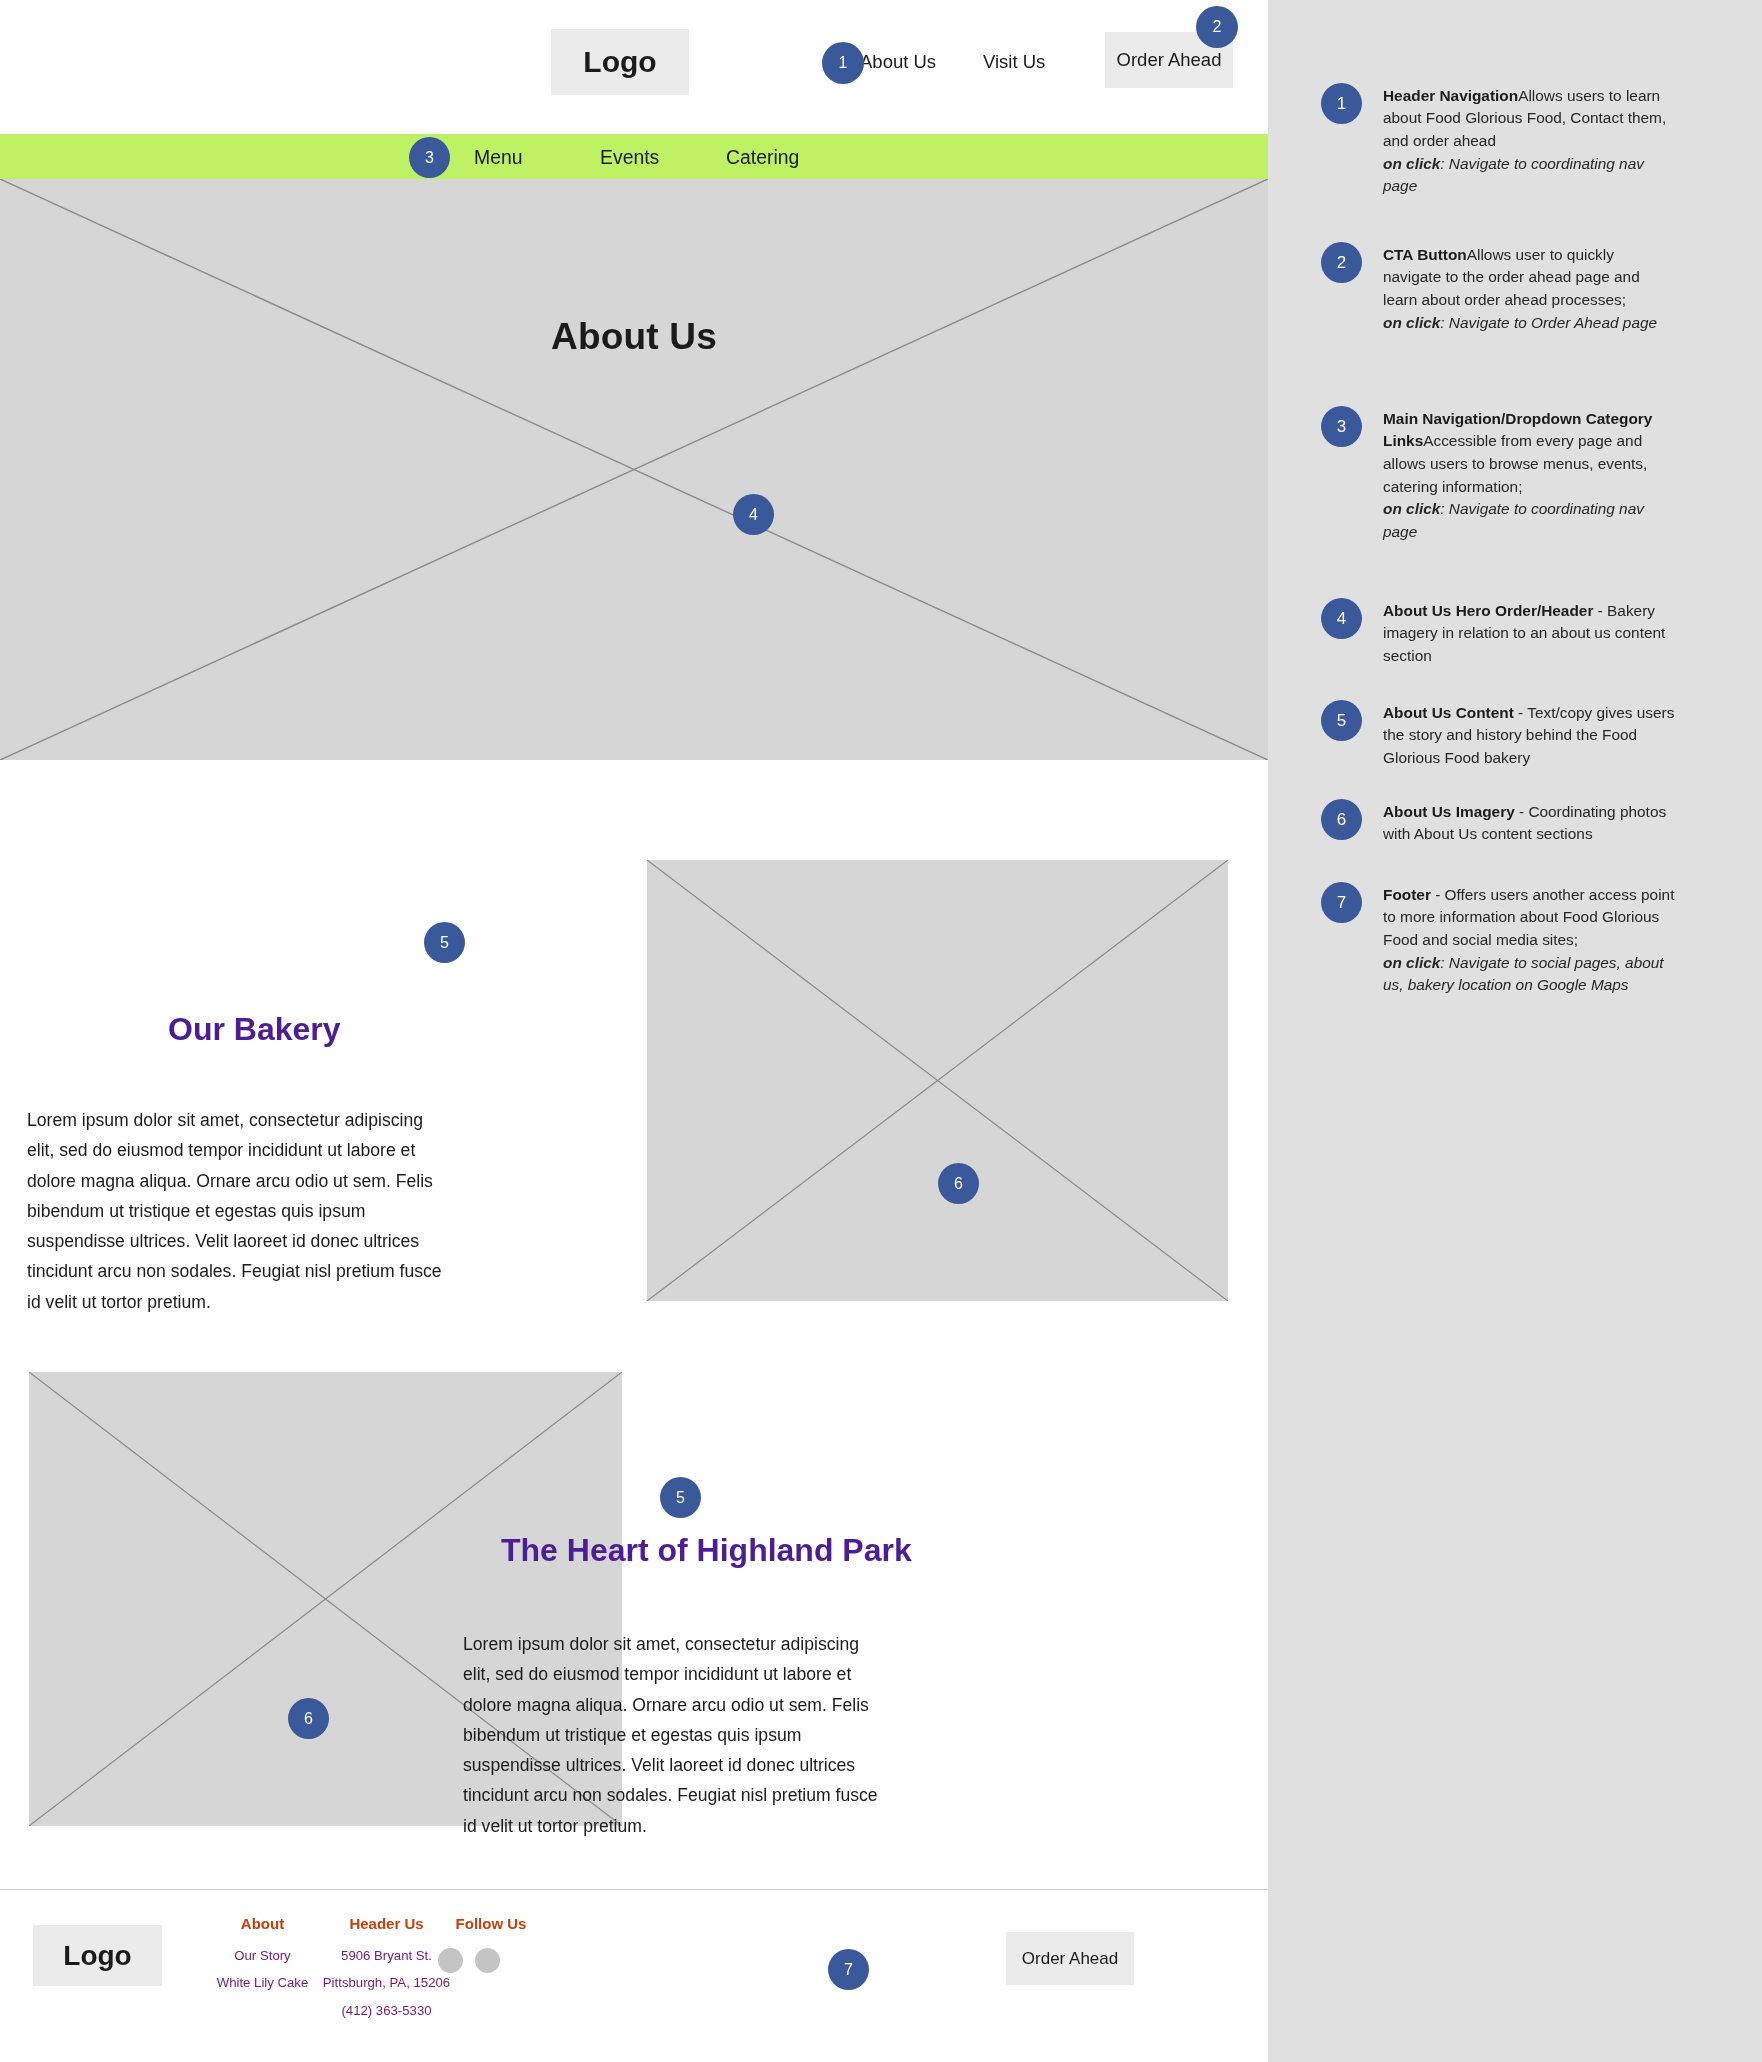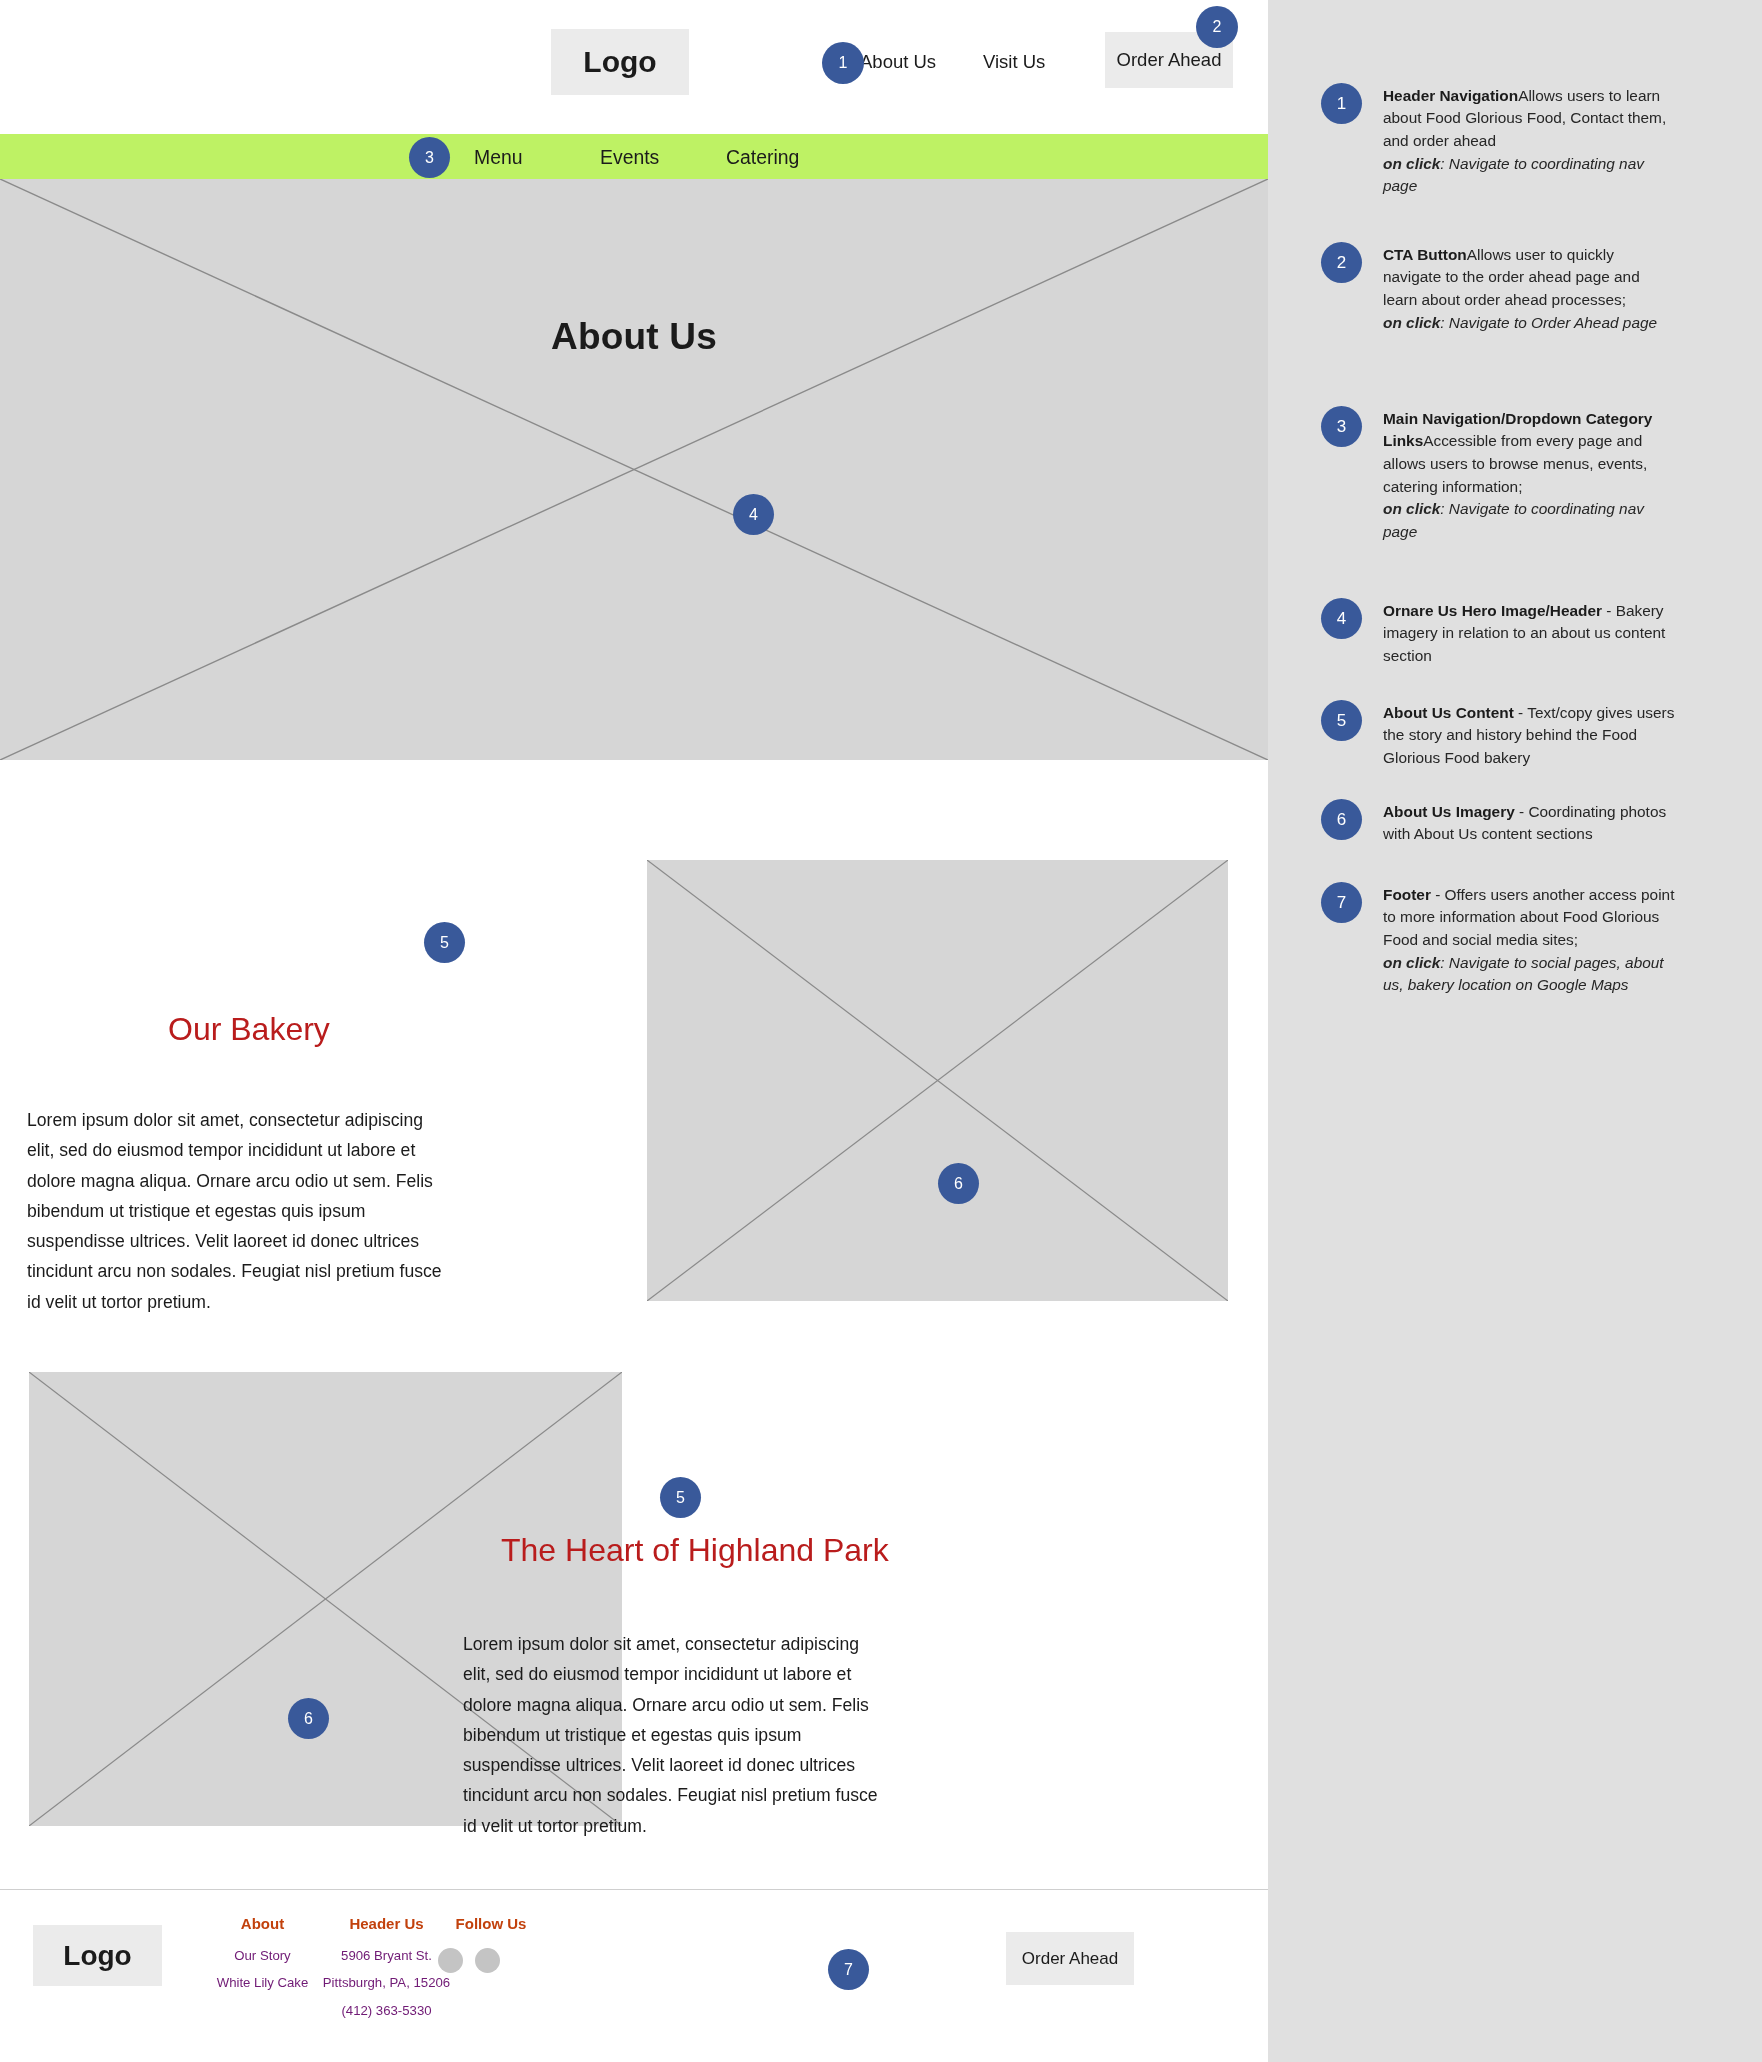--- a/index.html
+++ b/index.html
@@ -132,22 +132,22 @@
     margin-top: 137px;
     font-size: 37px;
     font-weight: bold;
     color: #1b1b1b;
     letter-spacing: 0.2px;
   }
 
   .sec-heading {
     position: absolute;
     font-size: 32px;
-    font-weight: normal;
-    color: #b91c1c;
+    font-weight: bold;
+    color: #4c1d95;
     white-space: nowrap;
   }
   .sec-body {
     position: absolute;
     font-size: 17.6px;
     line-height: 1.72;
     color: #1b1b1b;
   }
 
   .img-ph {
@@ -374,21 +374,21 @@
       <div class="anno-text"><b>CTA Button</b><span>Allows user to quickly navigate to the order ahead page and learn about order ahead processes;</span><br><span class="oc">on click</span><i>: Navigate to Order Ahead page</i></div>
     </div>
 
     <div class="anno" id="anno-3">
       <div class="anno-badge">3</div>
       <div class="anno-text"><b>Main Navigation/Dropdown Category Links</b><span>Accessible from every page and allows users to browse menus, events, catering information;</span><br><span class="oc">on click</span><i>: Navigate to coordinating nav page</i></div>
     </div>
 
     <div class="anno" id="anno-4">
       <div class="anno-badge">4</div>
-      <div class="anno-text"><b>Ornare Us Hero Image/Header</b><span> - Bakery imagery in relation to an about us content section</span></div>
+      <div class="anno-text"><b>About Us Hero Order/Header</b><span> - Bakery imagery in relation to an about us content section</span></div>
     </div>
 
     <div class="anno" id="anno-5">
       <div class="anno-badge">5</div>
       <div class="anno-text"><b>About Us Content</b><span> - Text/copy gives users the story and history behind the Food Glorious Food bakery</span></div>
     </div>
 
     <div class="anno" id="anno-6">
       <div class="anno-badge">6</div>
       <div class="anno-text"><b>About Us Imagery</b><span> - Coordinating photos with About Us content sections</span></div>

